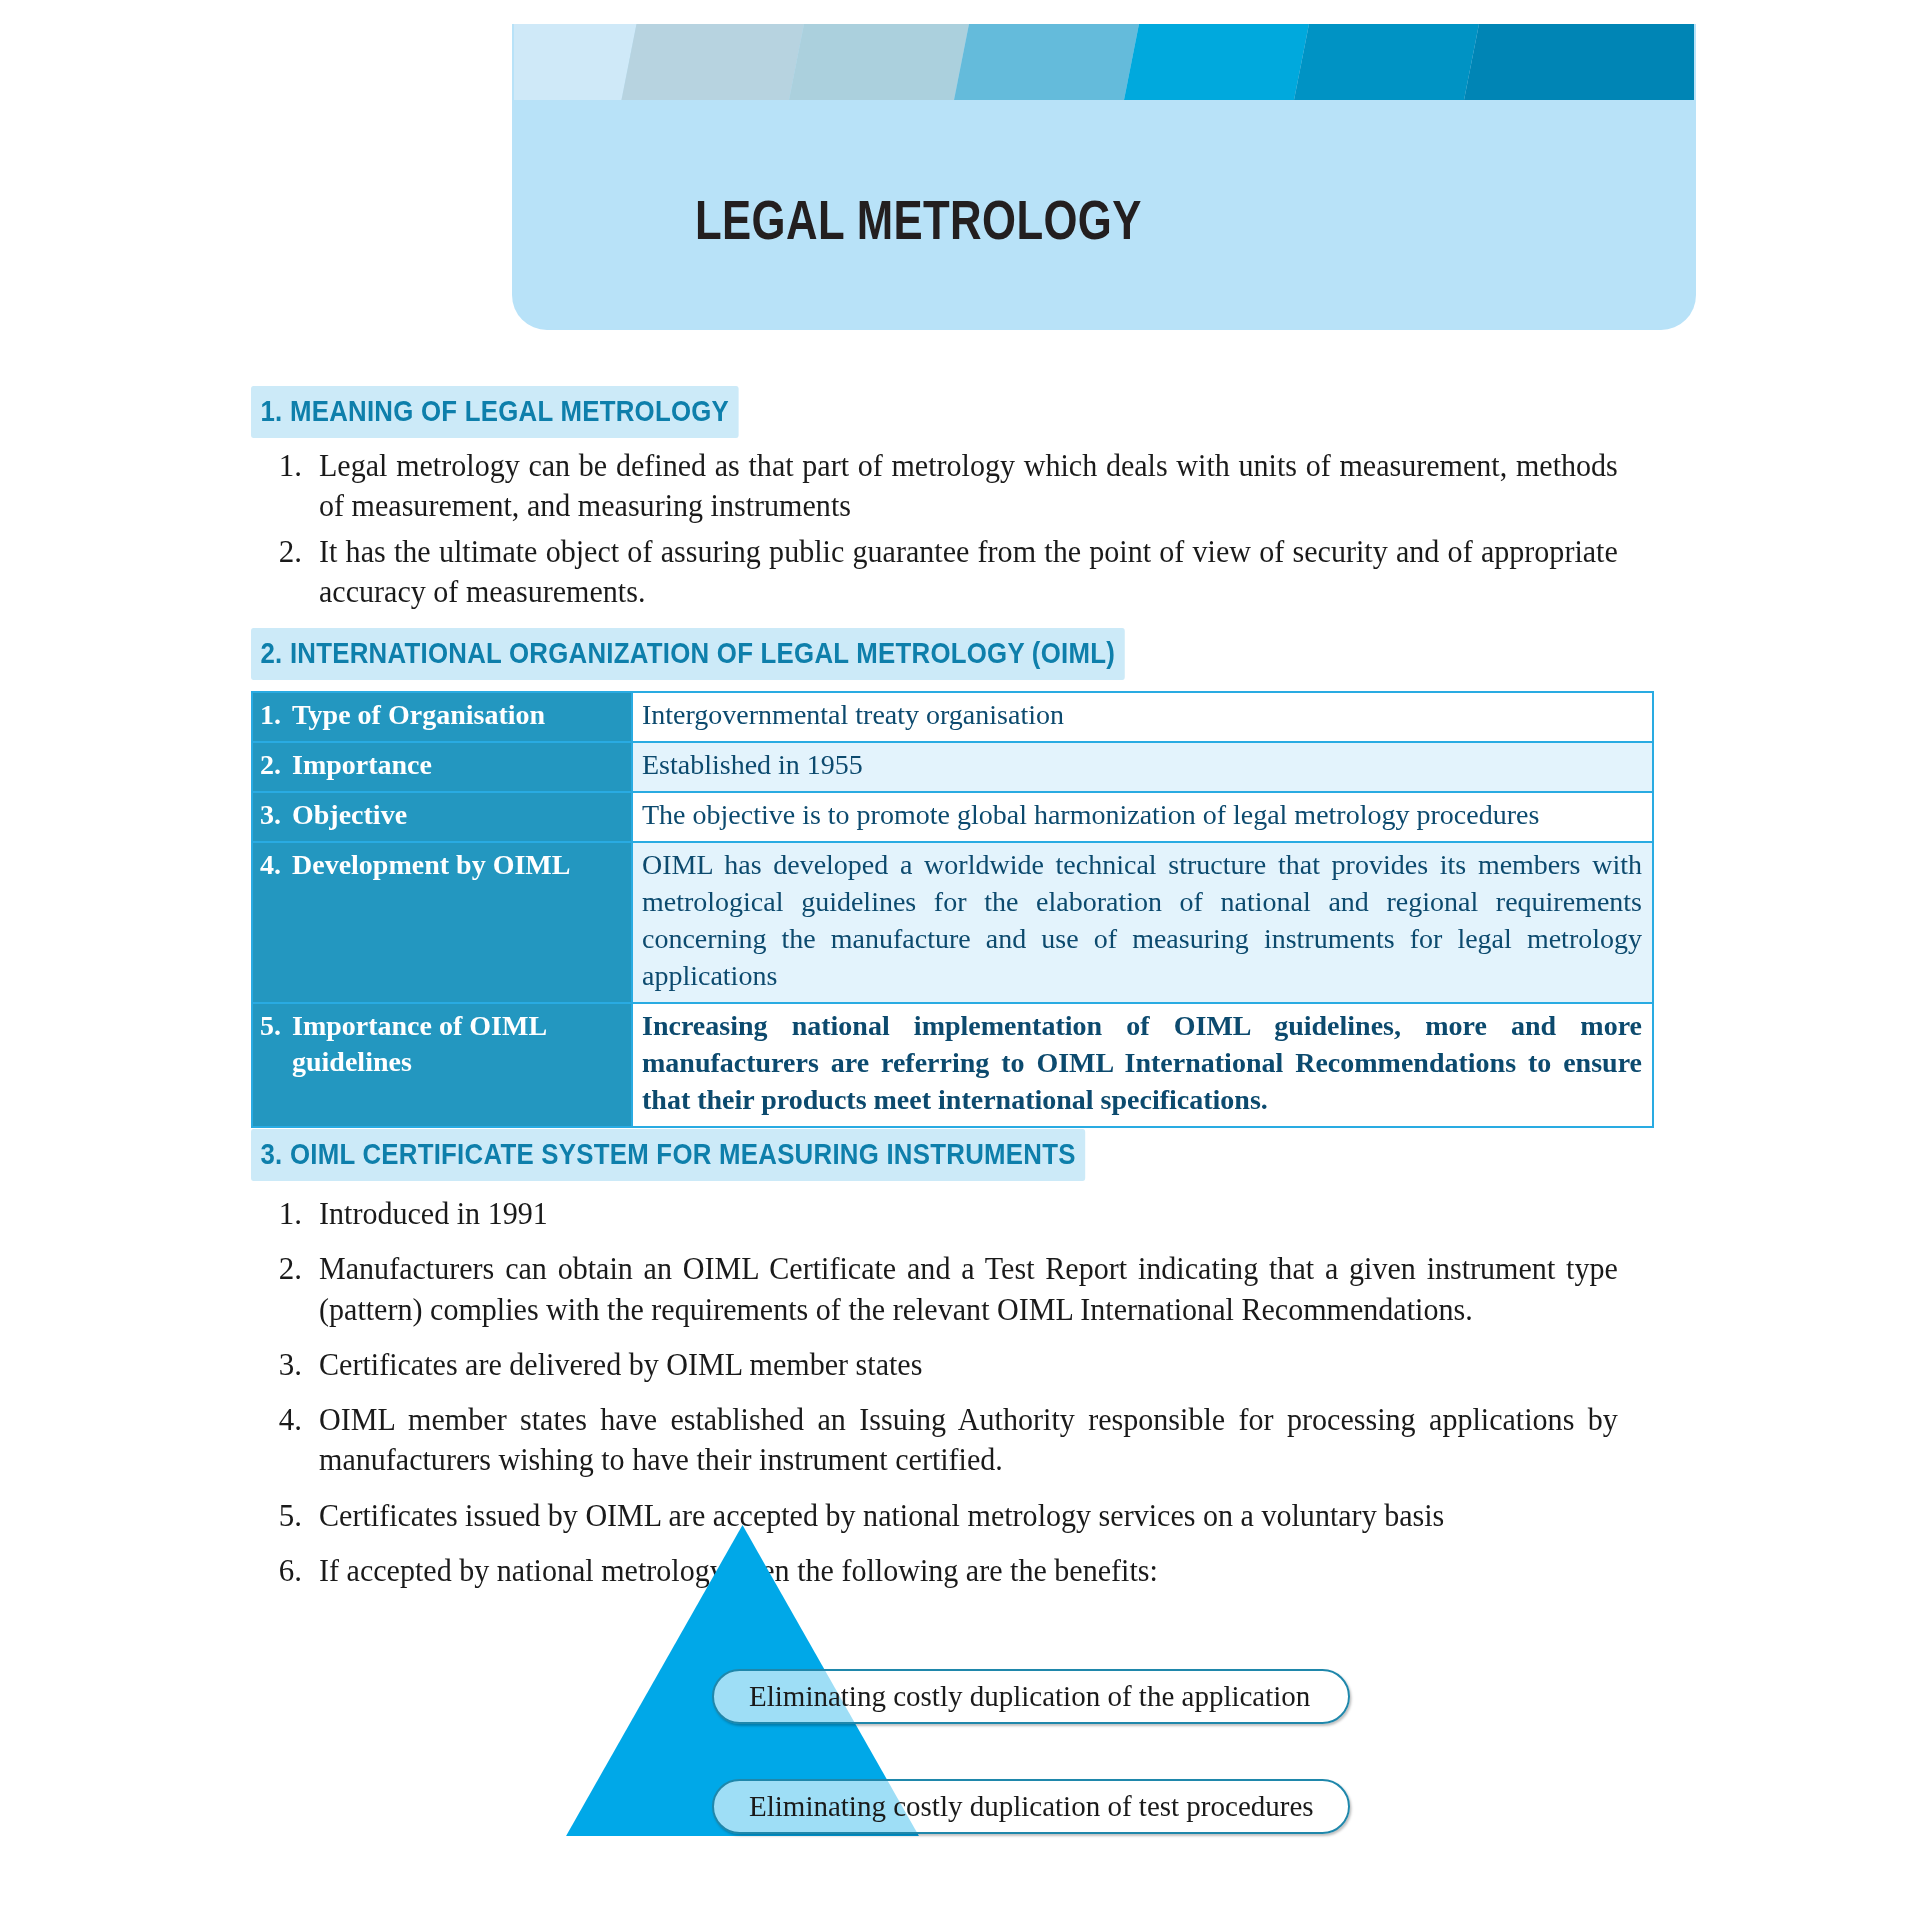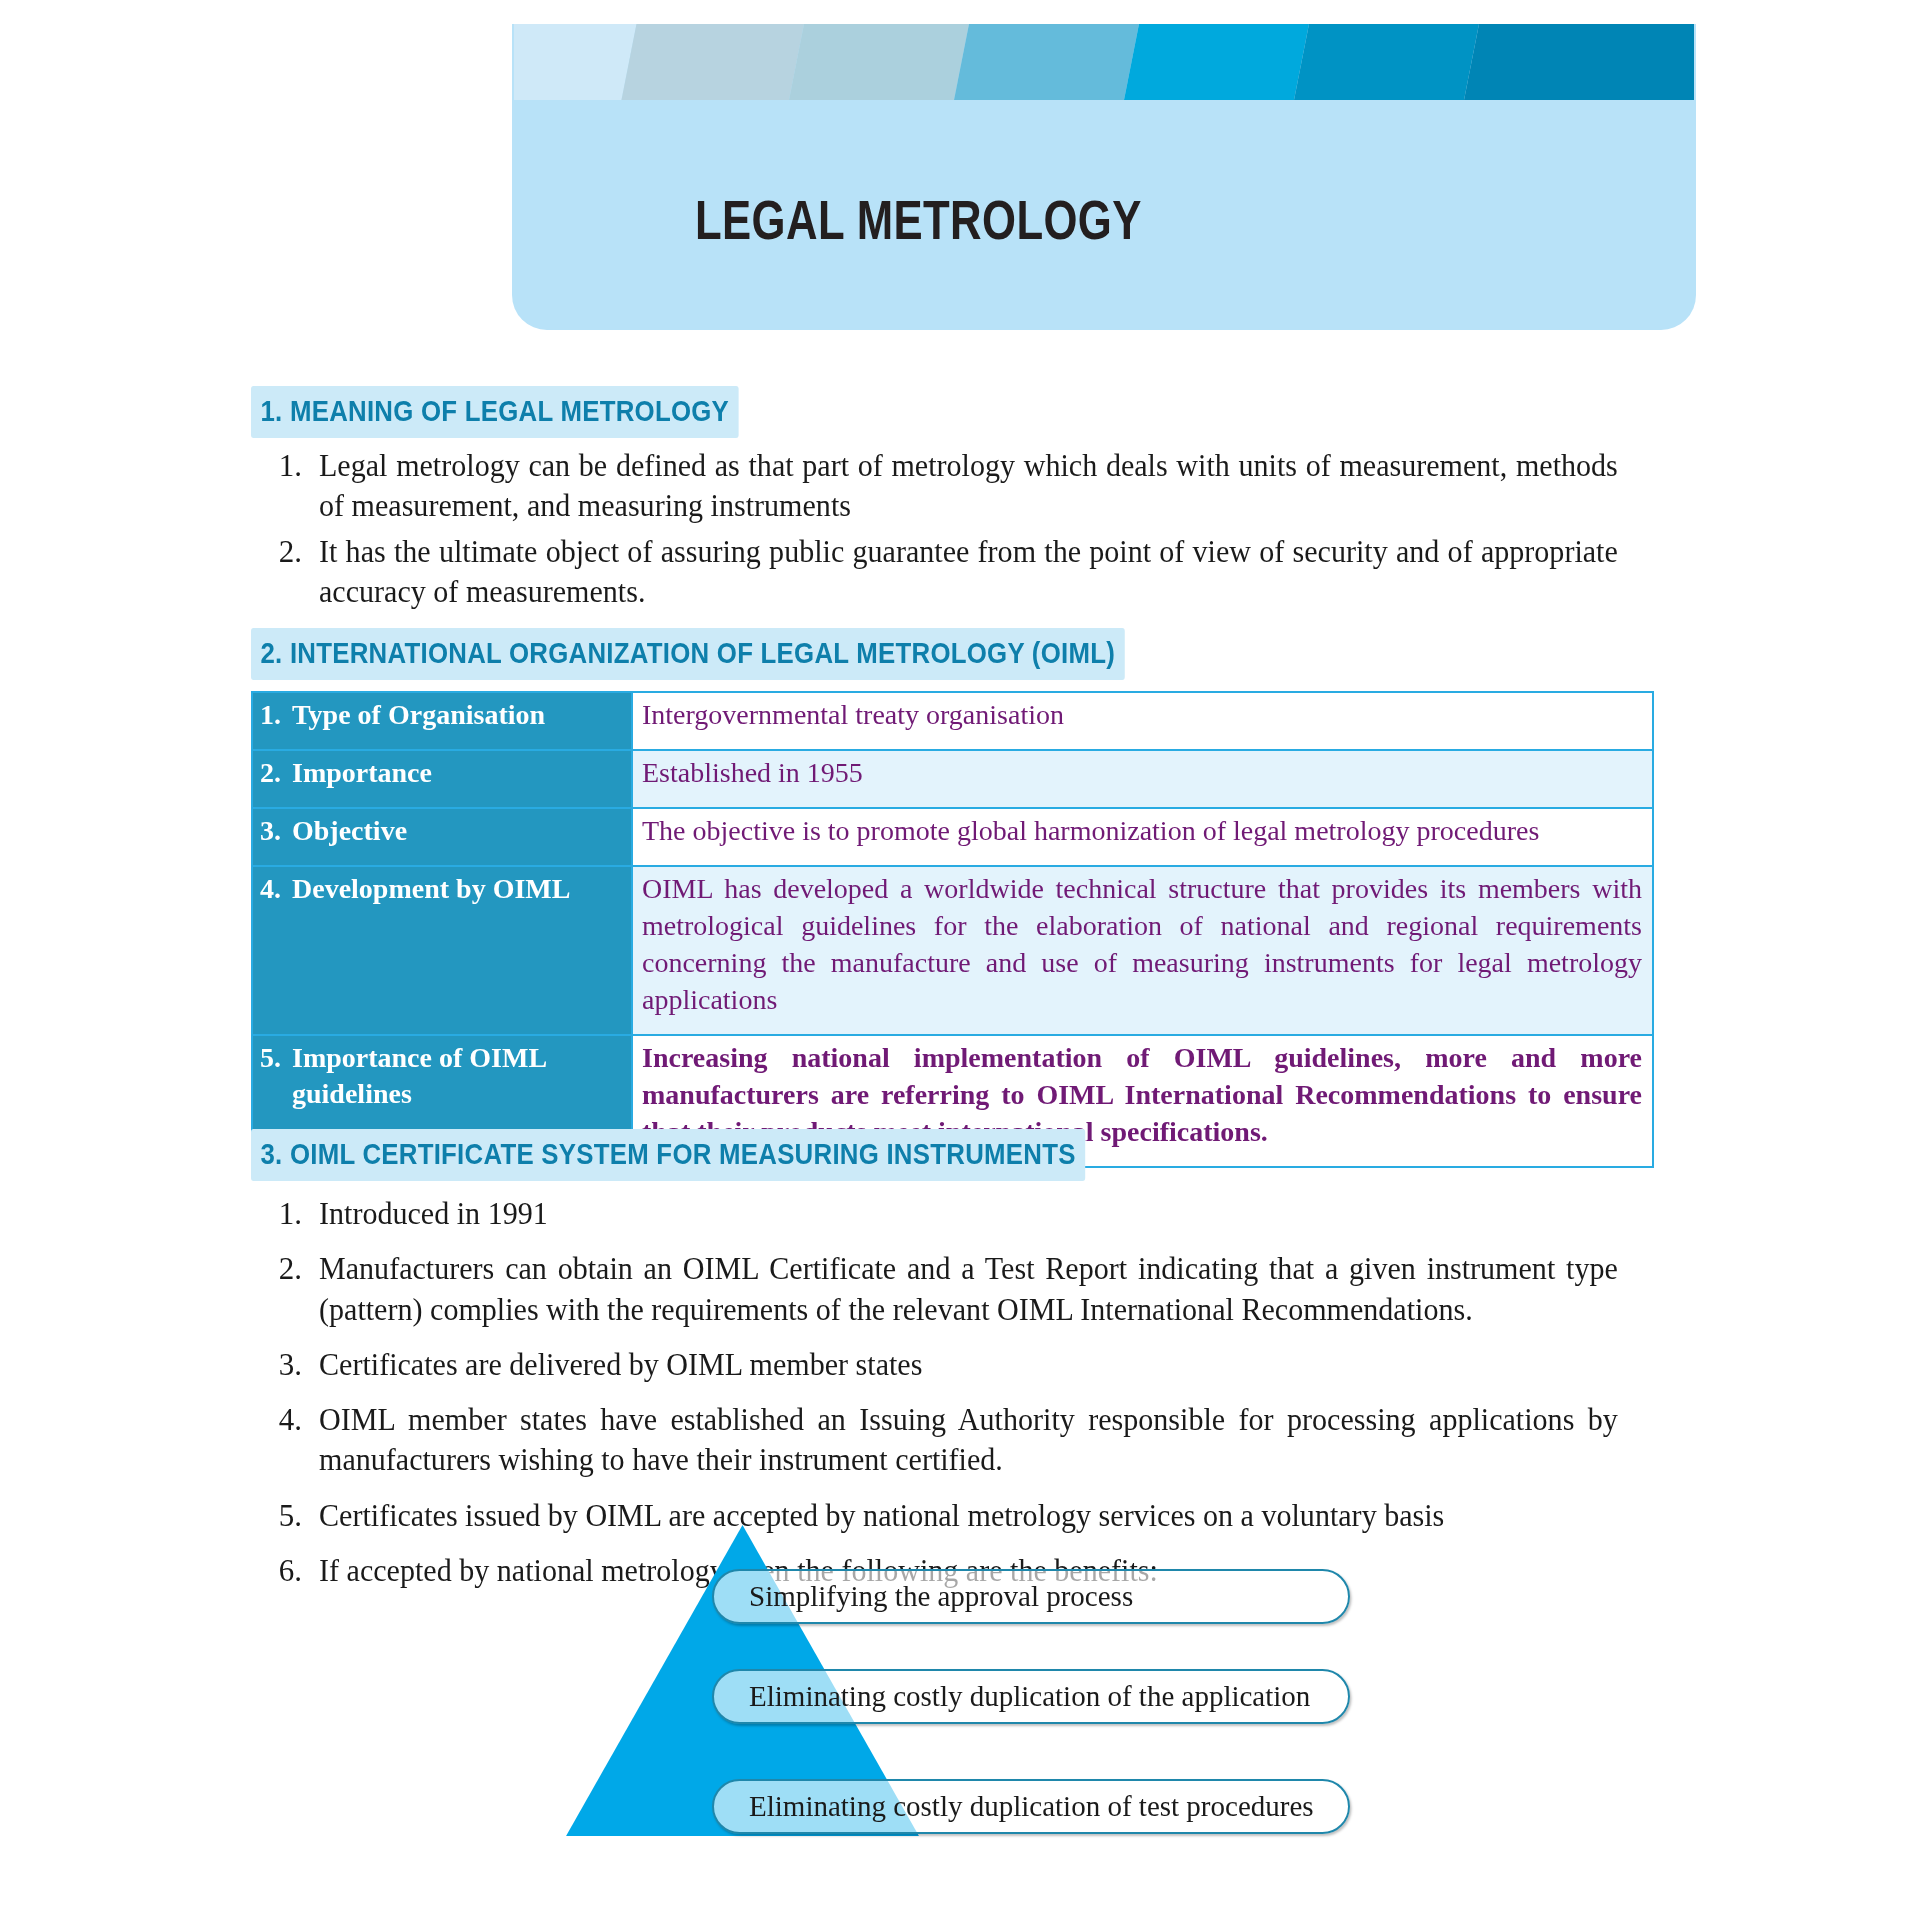--- a/index.html
+++ b/index.html
@@ -184,23 +184,23 @@
     border-right: 2.5px solid #29abe2;
     padding: 4px 7px 7px 7px;
   }
   .tbl tr:last-child .c-label { border-bottom: none; }
   .tbl .lbl-inner { display: flex; }
   .tbl .lbl-num { flex: 0 0 32px; }
   .tbl .lbl-txt { flex: 1 1 auto; }
   .tbl .c-value {
     font-size: 28px;
     line-height: 1.32;
-    color: #701a75;
+    color: #0c4a6e;
     border-bottom: 2px solid #29abe2;
-    padding: 4px 10px 15px 9px;
+    padding: 4px 10px 7px 9px;
     text-align: justify;
   }
   .tbl tr:last-child .c-value { border-bottom: none; font-weight: bold; }
   .tbl .bg-white { background: #ffffff; }
   .tbl .bg-tint  { background: #e3f3fc; }
   .tbl .nojust { text-align: left; }
 
   
   .pyramid {
     position: absolute;
@@ -365,23 +365,20 @@
     </div>
   </div>
 
   <div class="pyramid">
     <div class="tri">
       <svg width="401" height="311" viewBox="0 0 800 620">
         <polygon points="400,0 752,620 48,620" fill="#00a8e8"></polygon>
       </svg>
     </div>
 
-    <div class="pyr-box pyr-b1">
-      <span class="pyr-box-text">Simplifying the approval process</span>
-    </div>
     <div class="pyr-box pyr-b2">
       <span class="pyr-box-text">Eliminating costly duplication of the application</span>
     </div>
     <div class="pyr-box pyr-b3">
       <span class="pyr-box-text">Eliminating costly duplication of test procedures</span>
     </div>
   </div>
 
 </div>
 

